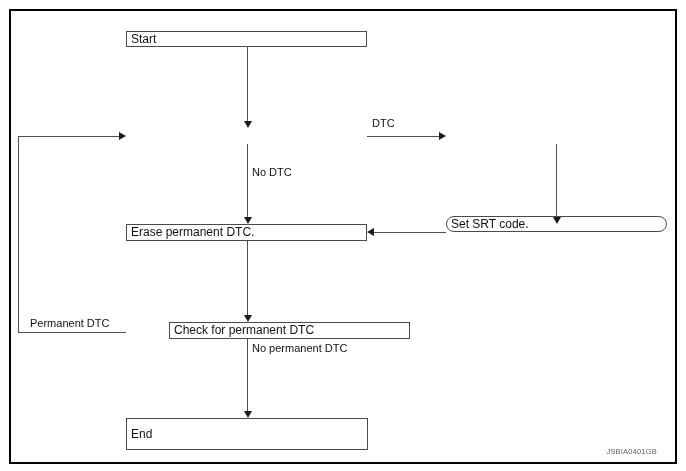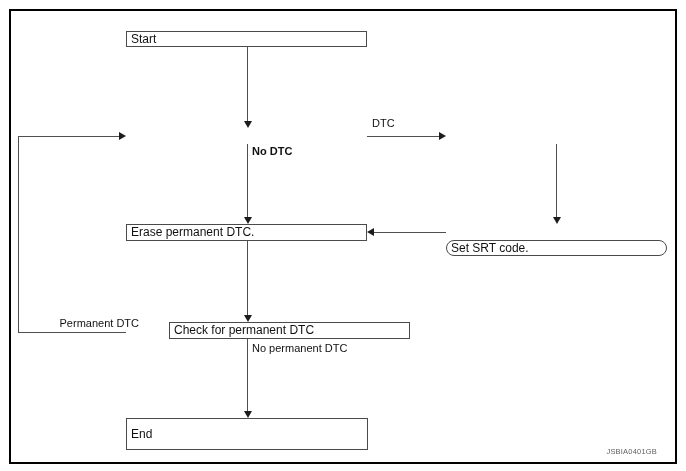--- a/index.html
+++ b/index.html
@@ -48,57 +48,57 @@
   <div class="node" style="left:126px;top:31px;width:241px;height:16px;">
     <span>Start</span>
   </div>
 
 
 
   <div class="node" style="left:126px;top:224px;width:241px;height:17px;">
     <span>Erase permanent DTC.</span>
   </div>
 
-  <div class="node" style="left:446px;top:240px;width:221px;height:16px;border-radius:8px;">
+  <div class="node" style="left:446px;top:216px;width:221px;height:16px;border-radius:8px;">
     <span>Set SRT code.</span>
   </div>
 
   <div class="node" style="left:126px;top:322px;width:241px;height:17px;margin-left:43px;">
     <span>Check for permanent DTC</span>
   </div>
 
   <div class="node" style="left:126px;top:418px;width:242px;height:32px;">
     <span>End</span>
   </div>
 
   <div class="vline" style="left:247px;top:47px;height:75px;"></div>
   <div class="arrow down" style="left:244px;top:121px;"></div>
 
   <div class="hline" style="left:367px;top:136px;width:72px;"></div>
   <div class="arrow right" style="left:439px;top:132px;"></div>
   <span class="edge-label" style="left:372px;top:117px;">DTC</span>
 
   <div class="vline" style="left:247px;top:144px;height:73px;"></div>
   <div class="arrow down" style="left:244px;top:217px;"></div>
-  <span class="edge-label" style="left:252px;top:145px;font-weight:bold;">No DTC</span>
+  <span class="edge-label" style="left:252px;top:166px;">No DTC</span>
 
   <div class="vline" style="left:556px;top:144px;height:73px;"></div>
   <div class="arrow down" style="left:553px;top:217px;"></div>
 
   <div class="hline" style="left:374px;top:232px;width:72px;"></div>
   <div class="arrow left" style="left:367px;top:228px;"></div>
 
   <div class="vline" style="left:247px;top:241px;height:74px;"></div>
   <div class="arrow down" style="left:244px;top:315px;"></div>
 
   <div class="hline" style="left:18px;top:332px;width:108px;"></div>
   <div class="vline" style="left:18px;top:136px;height:197px;"></div>
   <div class="hline" style="left:18px;top:136px;width:101px;"></div>
   <div class="arrow right" style="left:119px;top:132px;"></div>
-  <span class="edge-label" style="left:44px;top:317px;width:95px;text-align:right;">Permanent DTC</span>
+  <span class="edge-label" style="left:30px;top:317px;width:95px;text-align:left;">Permanent DTC</span>
 
   <div class="vline" style="left:247px;top:339px;height:72px;"></div>
   <div class="arrow down" style="left:244px;top:411px;"></div>
   <span class="edge-label" style="left:252px;top:342px;">No permanent DTC</span>
 
   <span class="watermark">JSBIA0401GB</span>
 
 </div>
 
 </body></html>

